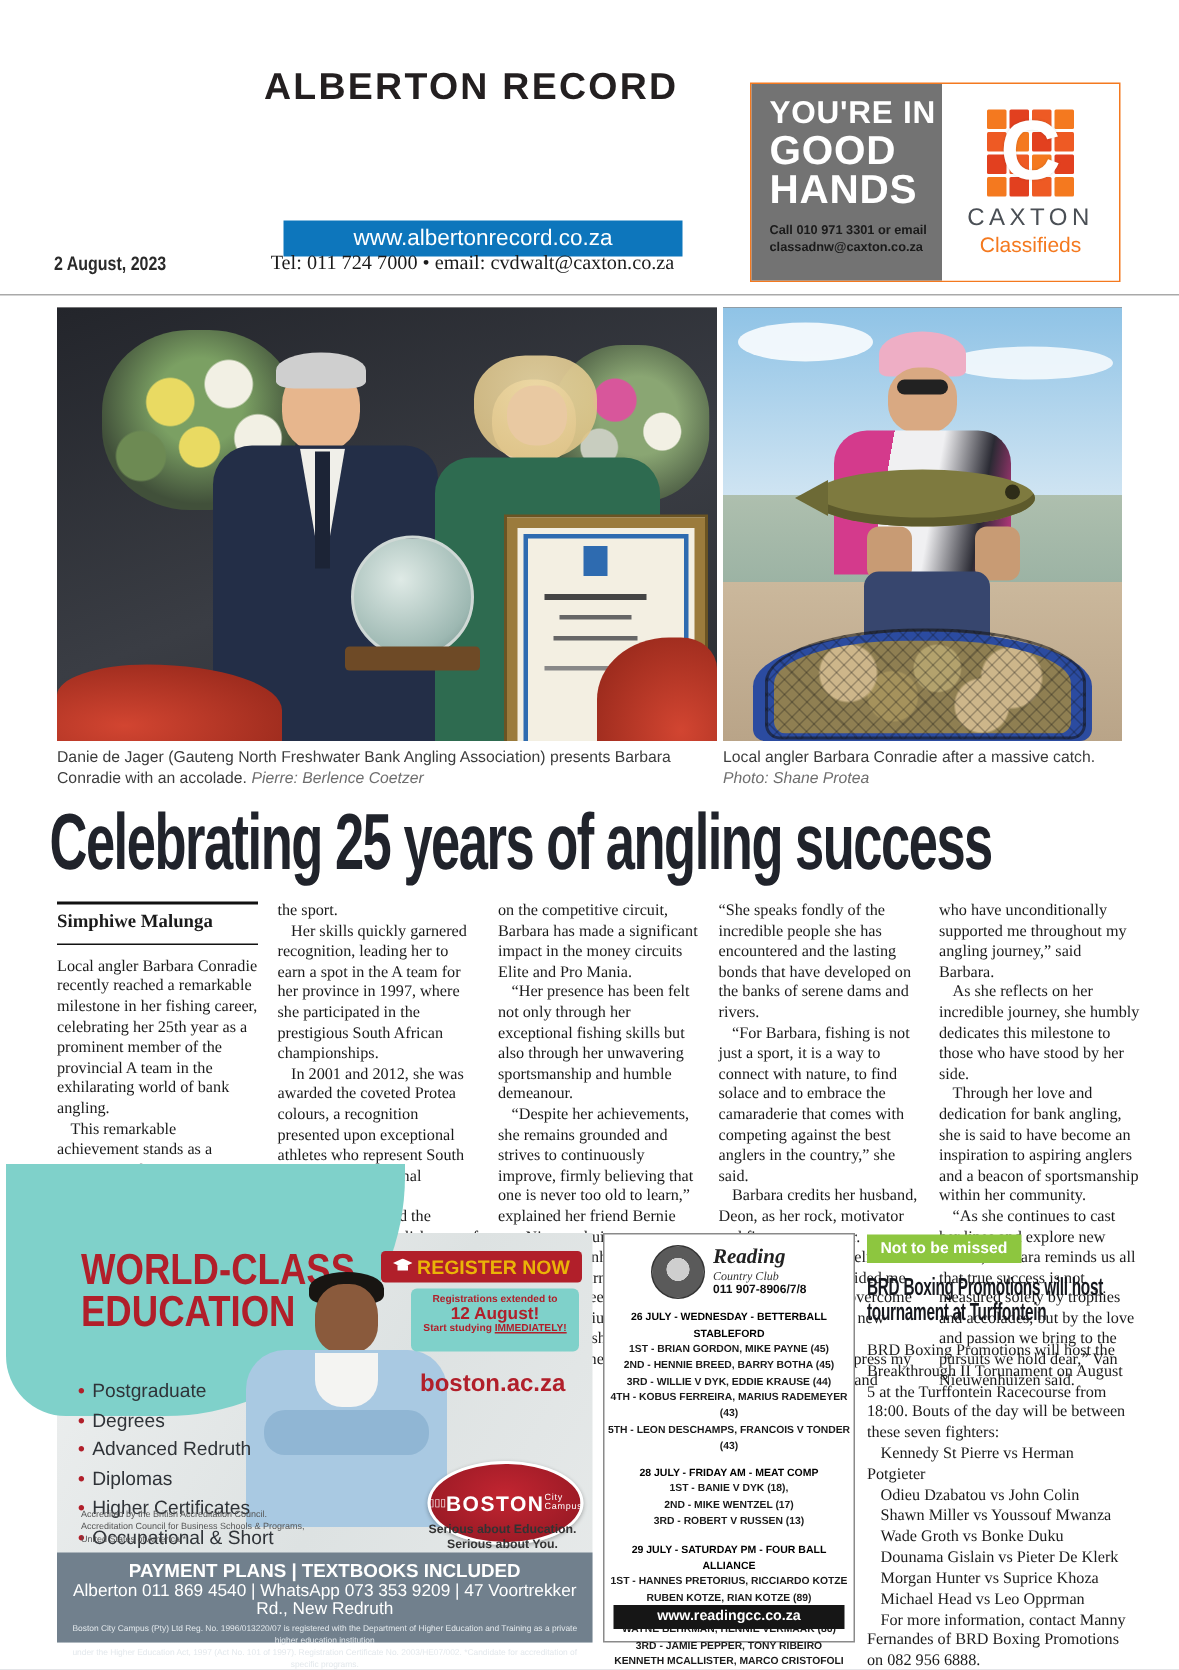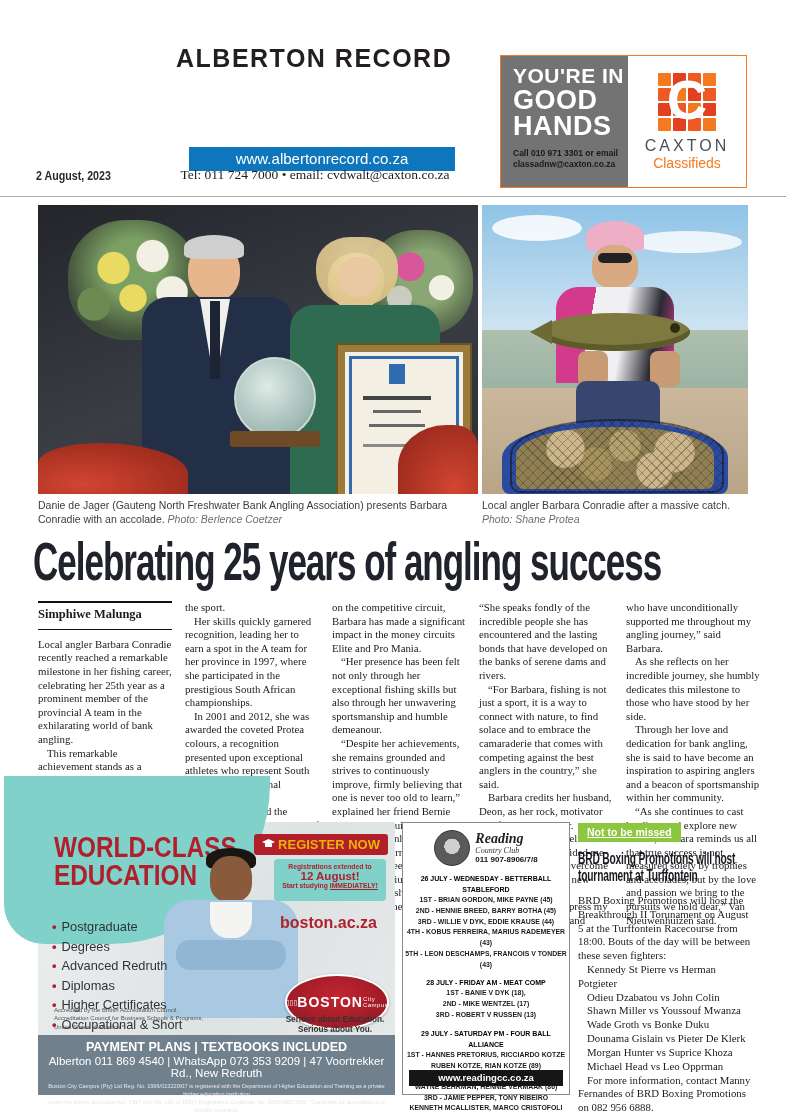--- a/index.html
+++ b/index.html
@@ -101,21 +101,21 @@
   .rn3{font-size:8px;font-weight:bold;color:#111;}
   .rsec{margin-top:7px;}
   .rsec .t{font-size:7px;font-weight:800;color:#000;line-height:1.6;}
   .rsec .l{font-size:6.9px;font-weight:bold;color:#1a1a1a;line-height:1.55;}
   .rsite{position:absolute;left:6px;right:6px;bottom:8px;height:16px;background:#161616;color:#fff;
          font-weight:bold;font-size:9.5px;line-height:16px;}
 
   
   .boxcol{left:578px;top:822px;width:176px;}
   .badge{display:inline-block;background:#8dc63f;color:#fff;font-weight:bold;font-size:10.5px;
-         padding:3px 9px 4px;text-decoration:underline;}
+         padding:3px 9px 4px;}
   .bxhead{margin-top:8px;font-weight:700;font-size:16.5px;color:#17191f;line-height:1.06;}
   .bxhead .cond{transform:scaleX(0.62);letter-spacing:-0.3px;}
   .bxbody{margin-top:9px;font-family:"Liberation Serif",serif;font-size:10.8px;line-height:1.28;color:#1b1b1b;}
   .bxbody p{margin:0;}
   .bxbody .fl{text-indent:9px;}
 
   
   .sc{position:absolute;}
 </style>
 </head>
@@ -206,21 +206,21 @@
     <div class="sc" style="left:188px;top:118px;width:10px;height:10px;background:#2e2c18;border-radius:50%;"></div>
     <div class="sc" style="left:96px;top:146px;width:30px;height:36px;background:#c89b74;border-radius:8px;"></div>
     <div class="sc" style="left:168px;top:146px;width:30px;height:36px;background:#c89b74;border-radius:8px;"></div>
     <div class="sc" style="left:94px;top:176px;width:84px;height:60px;background:#37466e;border-radius:10px;"></div>
     <div class="sc" style="left:20px;top:216px;width:226px;height:73px;background:#2b4ba0;border-radius:50% 50% 8px 8px;"></div>
     <div class="sc" style="left:34px;top:222px;width:198px;height:62px;background:radial-gradient(circle at 25% 35%,#cdb68a 0 12%,transparent 13%),radial-gradient(circle at 55% 30%,#b3a26d 0 13%,transparent 14%),radial-gradient(circle at 80% 40%,#cdb68a 0 12%,transparent 13%),radial-gradient(circle at 40% 60%,#a5925c 0 13%,transparent 14%),radial-gradient(circle at 70% 70%,#cdb68a 0 12%,transparent 13%),#8f7f52;border-radius:46% 46% 8px 8px;"></div>
     <div class="sc" style="left:28px;top:214px;width:210px;height:70px;border:2px solid rgba(20,20,20,.55);border-radius:48% 48% 10px 10px;background:repeating-linear-gradient(45deg,transparent 0 6px,rgba(20,20,20,.28) 6px 7px),repeating-linear-gradient(-45deg,transparent 0 6px,rgba(20,20,20,.28) 6px 7px);"></div>
   </div>
 
   <div class="abs caption cap-l">
-    <span>Danie de Jager (Gauteng North Freshwater Bank Angling Association) presents Barbara Conradie with an accolade. </span><span class="credit">Photo: Berlence Coetzer</span>
+    <span>Danie de Jager (Gauteng North Freshwater Bank Angling Association) presents Barbara Conradie with an accolade. </span><span class="credit">Pierre: Berlence Coetzer</span>
   </div>
   <div class="abs caption cap-r">
     <span>Local angler Barbara Conradie after a massive catch. </span><span class="credit">Photo: Shane Protea</span>
   </div>
 
   <div class="abs headline">
     <span class="cond">Celebrating 25 years of angling success</span>
   </div>
 
   <div class="abs cols">

